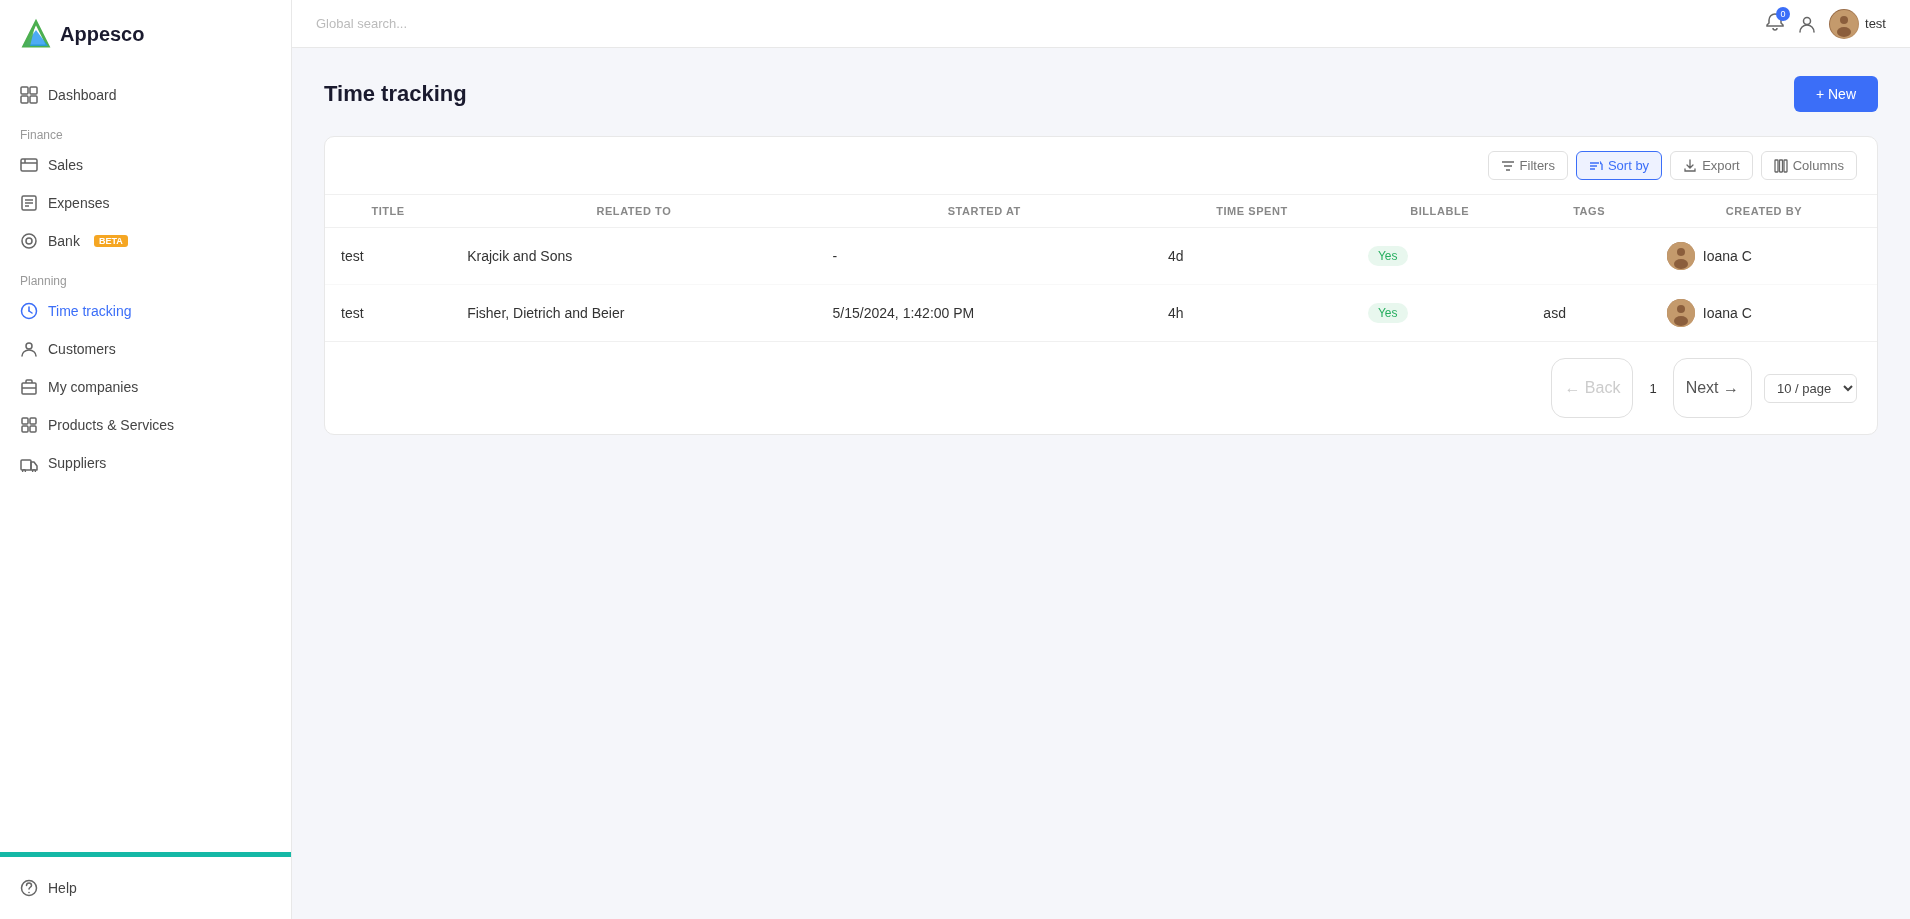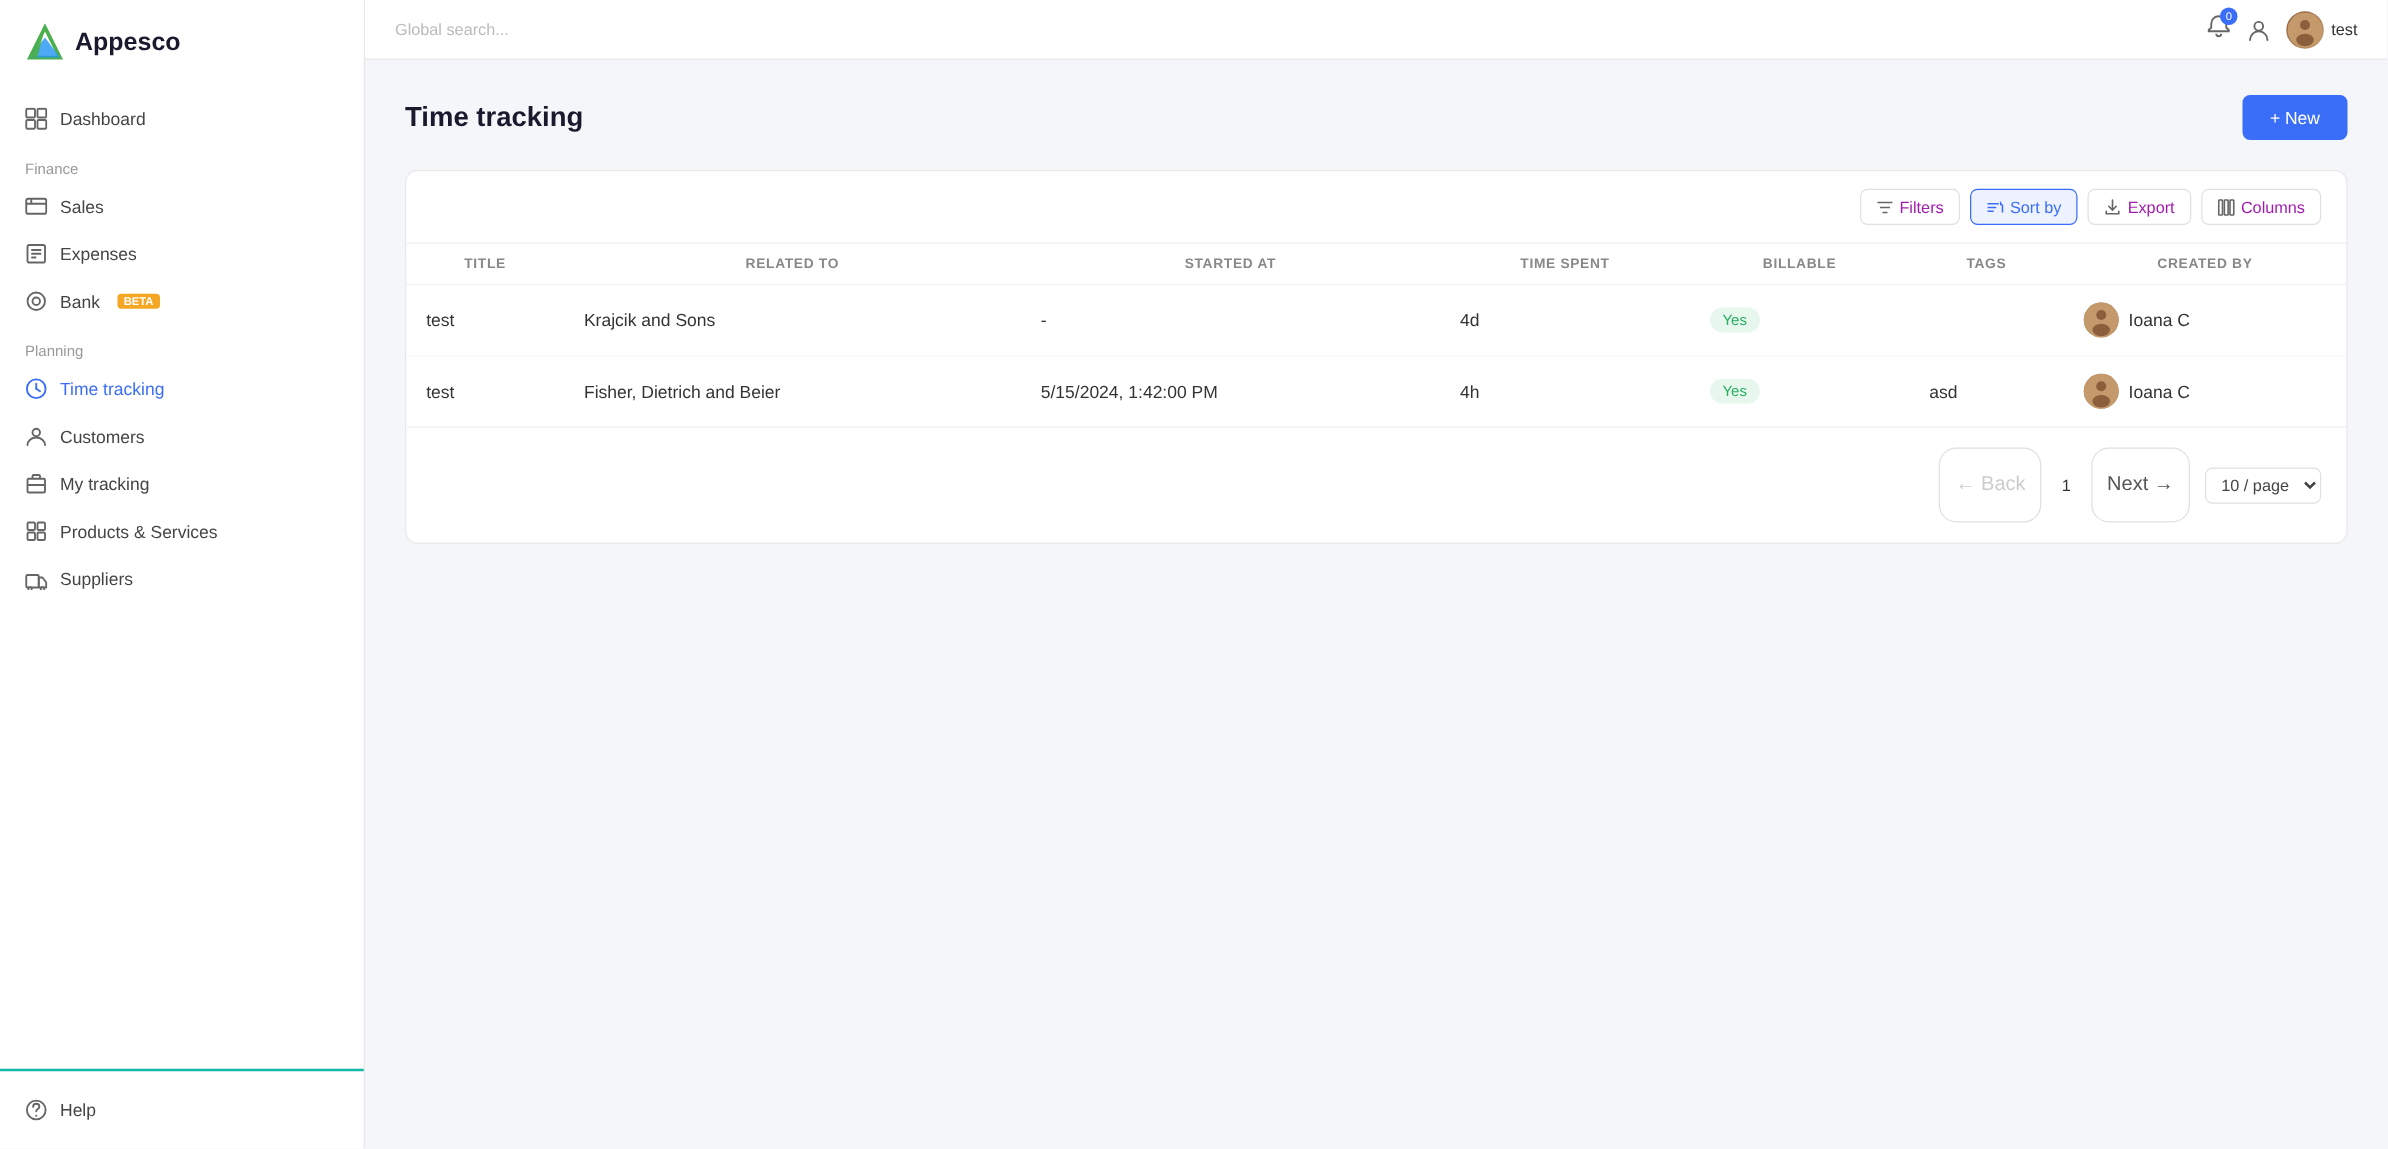--- a/index.html
+++ b/index.html
@@ -59,21 +59,21 @@
       background: #f5a623;
       color: #fff;
       font-size: 9px;
       padding: 1px 5px;
       border-radius: 3px;
       font-weight: 600;
       margin-left: 4px;
     }
     .sidebar-bottom {
       padding: 12px 0;
-      border-top: 2px solid #14b8a6;
+      border-top: 5px solid #14b8a6;
     }
 
     
     .main {
       flex: 1;
       display: flex;
       flex-direction: column;
       overflow: hidden;
     }
     .topbar {
@@ -181,21 +181,21 @@
     }
     .toolbar-btn {
       display: flex;
       align-items: center;
       gap: 5px;
       padding: 6px 12px;
       border: 1px solid #e0e0e0;
       border-radius: 6px;
       background: #fff;
       font-size: 13px;
-      color: #a21caf;
+      color: #737373;
       cursor: pointer;
     }
     .toolbar-btn.active {
       background: #eef2ff;
       border-color: #3b6ef8;
       color: #3b6ef8;
     }
 
     table {
       width: 100%;
@@ -348,21 +348,21 @@
         <path d="M2 16c0-3.314 3.134-6 7-6s7 2.686 7 6" stroke="#666" stroke-width="1.5" stroke-linecap="round"></path>
       </svg>
       <span>Customers</span>
     </div>
     <div class="nav-item">
       <svg class="icon" viewBox="0 0 18 18" fill="none">
         <rect x="2" y="5" width="14" height="11" rx="1" stroke="#666" stroke-width="1.5"></rect>
         <path d="M6 5V3a1 1 0 011-1h4a1 1 0 011 1v2" stroke="#666" stroke-width="1.5"></path>
         <line x1="2" y1="10" x2="16" y2="10" stroke="#666" stroke-width="1.5"></line>
       </svg>
-      <span>My tracking</span>
+      <span>My companies</span>
     </div>
     <div class="nav-item">
       <svg class="icon" viewBox="0 0 18 18" fill="none">
         <rect x="2" y="2" width="6" height="6" rx="1" stroke="#666" stroke-width="1.5"></rect>
         <rect x="10" y="2" width="6" height="6" rx="1" stroke="#666" stroke-width="1.5"></rect>
         <rect x="2" y="10" width="6" height="6" rx="1" stroke="#666" stroke-width="1.5"></rect>
         <rect x="10" y="10" width="6" height="6" rx="1" stroke="#666" stroke-width="1.5"></rect>
       </svg>
       <span>Products &amp; Services</span>
     </div>

